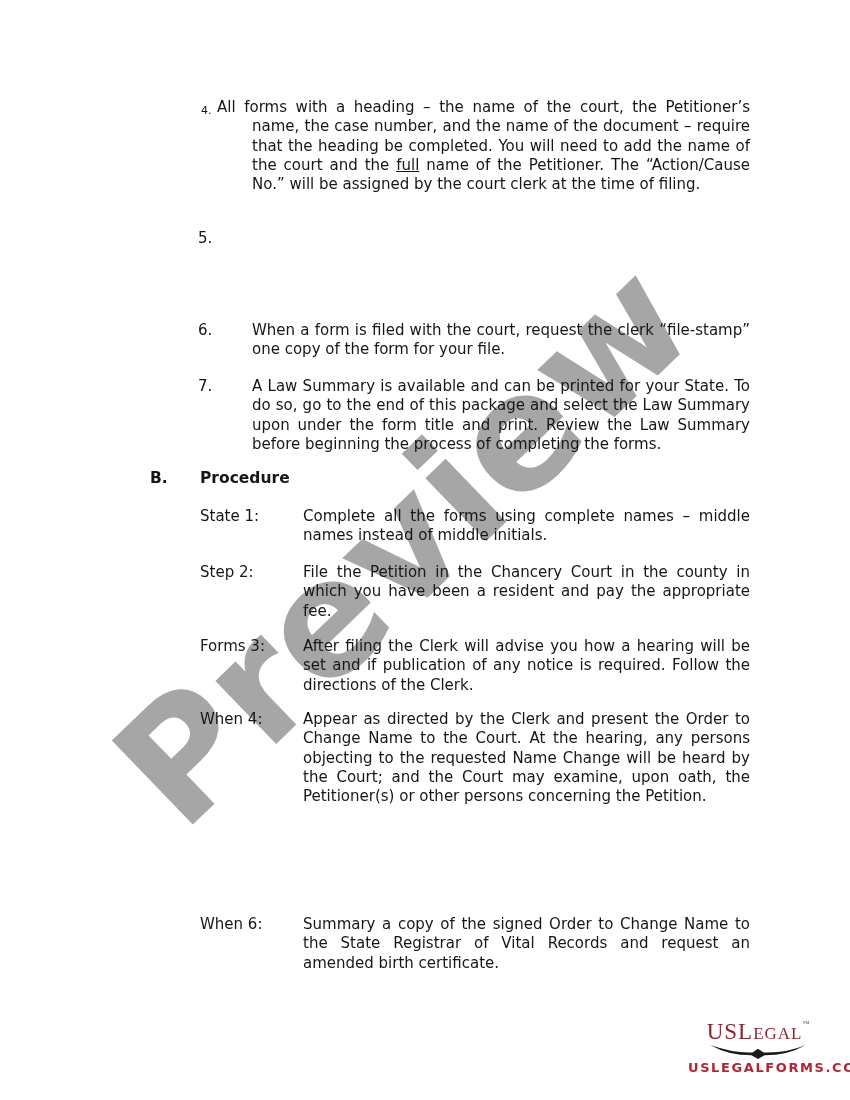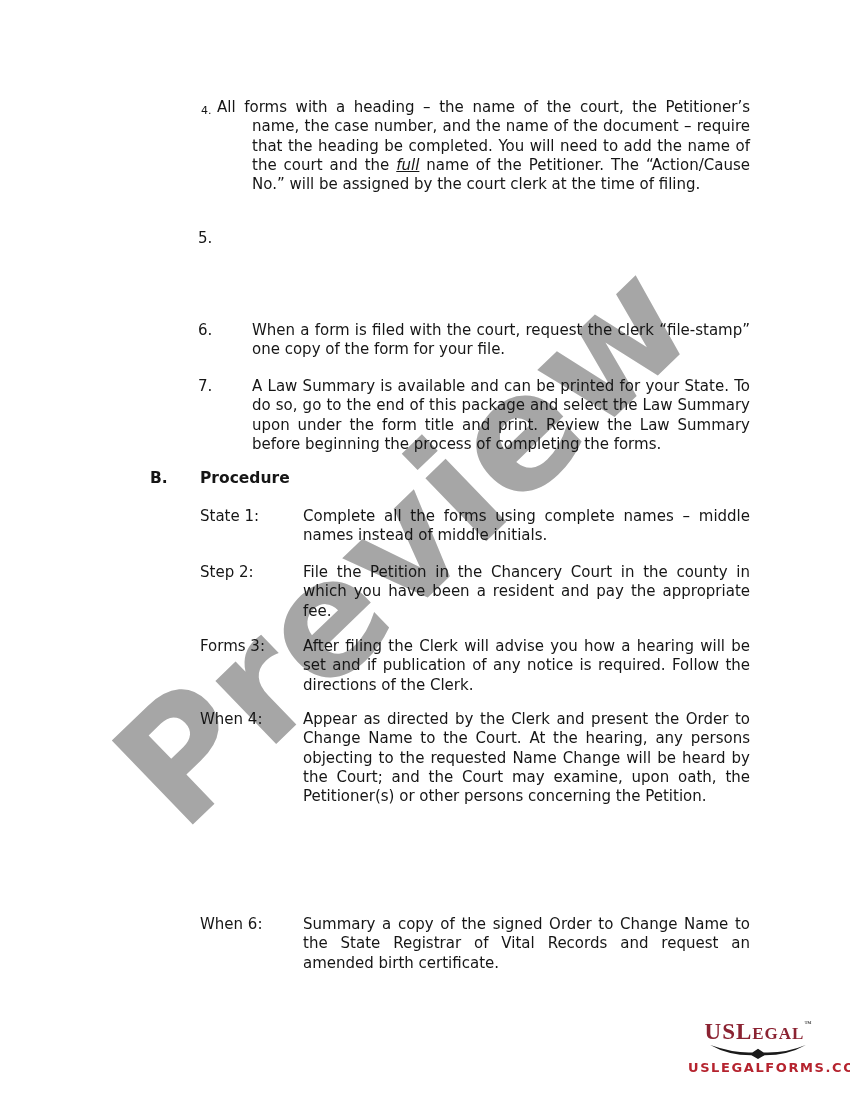--- a/index.html
+++ b/index.html
@@ -20,36 +20,36 @@
   .block { position:absolute; left:0; width:850px; }
   .num {
     position:absolute; left:198px; top:0; line-height:19.3px;
   }
   .item-4 .num { font-size:11px; left:201px; top:3px; }
   .item-text {
     margin:0 0 0 252px; width:498px;
     text-align:justify; line-height:19.3px;
   }
   .item-4 .item-text { text-indent:-35px; }
-  .underline { text-decoration:underline;font-style:italic; }
+  .underline { text-decoration:underline; }
   .heading-b { font-weight:bold; font-size:15.5px; line-height:19.3px; }
   .heading-b .h-label { position:absolute; left:150px; top:0; }
   .heading-b .h-title { position:absolute; left:200px; top:0; }
   .step-label { position:absolute; left:200px; top:0; line-height:19.3px; }
   .step-text {
     margin:0 0 0 303px; width:447px;
     text-align:justify; line-height:19.3px;
   }
   
   .logo {
     position:absolute; left:688px; top:1020px; width:140px;
     text-align:center; z-index:2;
   }
   .wordmark {
-    font-family:"Liberation Serif", serif; font-weight:bold;
+    font-family:"Liberation Serif", serif; font-weight:normal;
     line-height:1; white-space:nowrap;
   }
   .wm-big { font-size:23px; letter-spacing:1px; }
   .wm-small { font-size:17px; letter-spacing:1px; }
   .tm { font-size:7px; vertical-align:13px; color:#444; letter-spacing:0; }
   .eagle { display:block; margin:1px auto 0 auto; }
   .site {
     font-size:13px; font-weight:bold; letter-spacing:1.6px;
     margin-top:1px; white-space:nowrap;
   }

